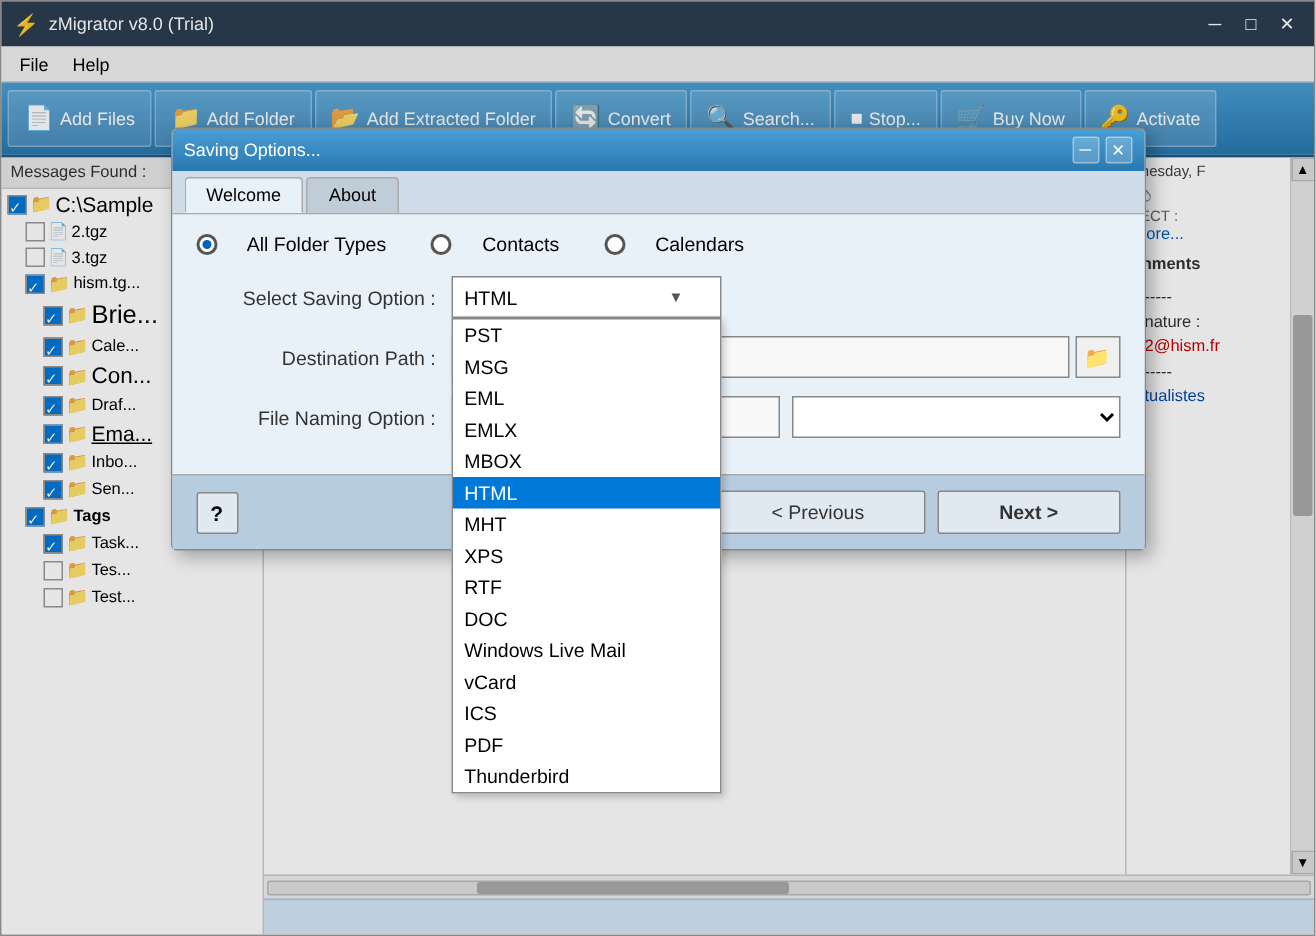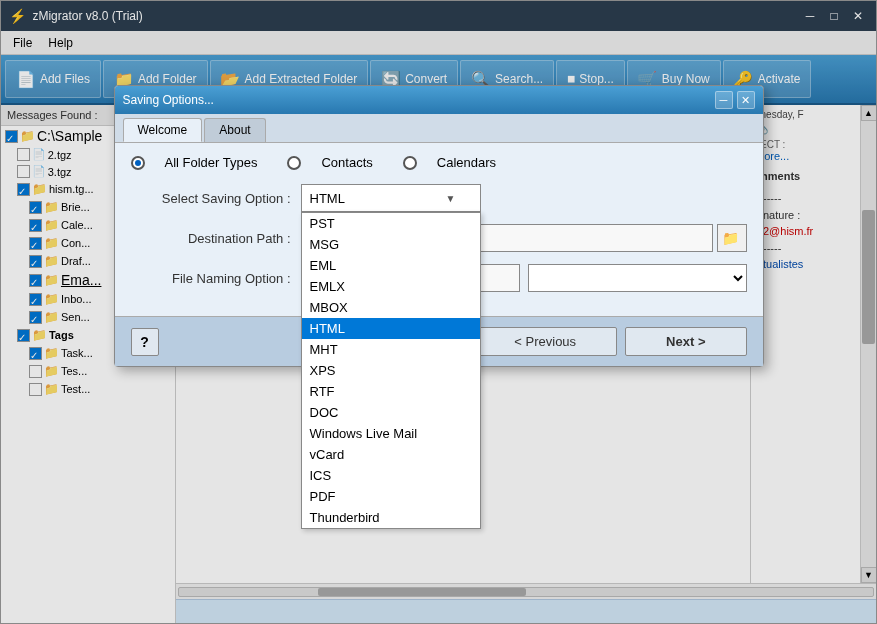--- a/index.html
+++ b/index.html
@@ -537,31 +537,31 @@
             <span style="font-size: 11px;">3.tgz</span>
           </div>
           <div class="tree-item" style="padding-left: 16px;">
             <div class="checkbox checked"><span style="color:white;font-size:10px;line-height:1;">✓</span></div>
             <span class="folder-icon">📁</span>
             <span style="font-size: 11px;">hism.tg...</span>
           </div>
           <div class="tree-item" style="padding-left: 28px;">
             <div class="checkbox checked"><span style="color:white;font-size:10px;line-height:1;">✓</span></div>
             <span class="folder-icon">📁</span>
-            <span style="font-size: 11px;">Brie...</span>
+            <span style="font-size: 17px;">Brie...</span>
           </div>
           <div class="tree-item" style="padding-left: 28px;">
             <div class="checkbox checked"><span style="color:white;font-size:10px;line-height:1;">✓</span></div>
             <span class="folder-icon">📁</span>
             <span style="font-size: 11px;">Cale...</span>
           </div>
           <div class="tree-item" style="padding-left: 28px;">
             <div class="checkbox checked"><span style="color:white;font-size:10px;line-height:1;">✓</span></div>
             <span class="folder-icon">📁</span>
-            <span style="font-size: 11px;">Con...</span>
+            <span style="font-size: 15px;">Con...</span>
           </div>
           <div class="tree-item" style="padding-left: 28px;">
             <div class="checkbox checked"><span style="color:white;font-size:10px;line-height:1;">✓</span></div>
             <span class="folder-icon">📁</span>
             <span style="font-size: 11px;">Draf...</span>
           </div>
           <div class="tree-item" style="padding-left: 28px;">
             <div class="checkbox checked"><span style="color:white;font-size:10px;line-height:1;">✓</span></div>
             <span class="folder-icon">📁</span>
             <span style="font-size: 14px; text-decoration: underline;">Ema...</span>

